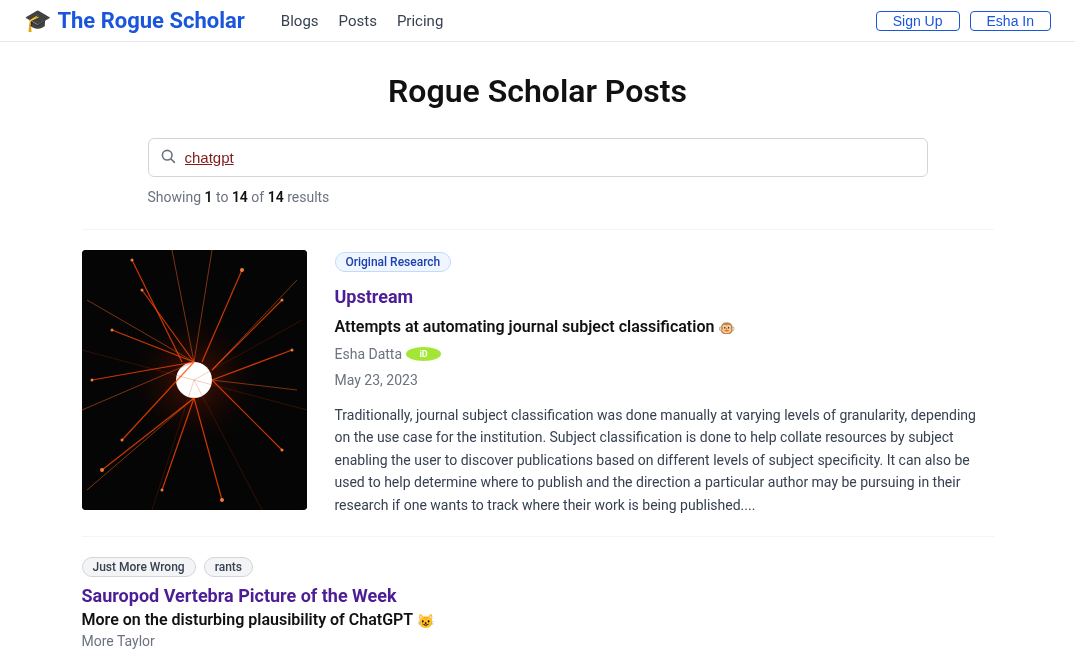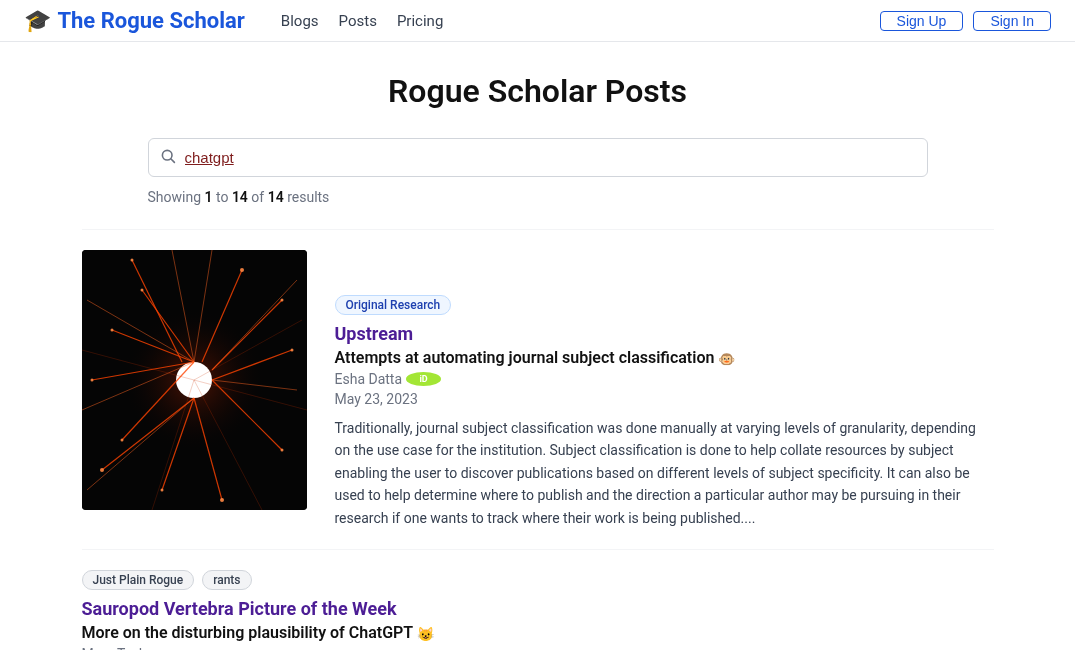--- a/index.html
+++ b/index.html
@@ -120,23 +120,22 @@
       width: 225px;
       height: 260px;
       overflow: hidden;
       border-radius: 4px;
       background: #111;
     }
     .post-info {
       flex: 1;
       display: flex;
       flex-direction: column;
-      gap: 4px;
+      gap: 10px;
       padding-top: 2px;
-      margin-top: 43px;
     }
     .tags {
       display: flex;
       gap: 8px;
       flex-wrap: wrap;
       margin-bottom: 4px;
     }
     .tag {
       background: #eff6ff;
       color: #1e40af;
@@ -220,21 +219,21 @@
     <span>The Rogue Scholar</span>
   </a>
   <nav class="nav-links">
     <a class="nav-link" href="#">Blogs</a>
     <a class="nav-link" href="#">Posts</a>
     <a class="nav-link" href="#">Pricing</a>
   </nav>
   <div class="header-spacer"></div>
   <div class="header-buttons">
     <button class="btn-outline">Sign Up</button>
-    <button class="btn-outline">Sign In</button>
+    <button class="btn-outline">Esha In</button>
   </div>
 </header>
 
 <main class="main">
   <h1 class="page-title">Rogue Scholar Posts</h1>
 
   <div class="search-container">
     <span class="search-icon-wrap">
       <svg width="16" height="16" viewBox="0 0 20 20" fill="none" xmlns="http://www.w3.org/2000/svg">
         <circle cx="9" cy="9" r="6" stroke="#6b7280" stroke-width="2"></circle>
@@ -324,21 +323,21 @@
           <span>Esha Datta</span>
           <span class="orcid-badge" title="ORCID">iD</span>
         </div>
         <div class="post-date">May 23, 2023</div>
         <p class="post-excerpt">Traditionally, journal subject classification was done manually at varying levels of granularity, depending on the use case for the institution. Subject classification is done to help collate resources by subject enabling the user to discover publications based on different levels of subject specificity. It can also be used to help determine where to publish and the direction a particular author may be pursuing in their research if one wants to track where their work is being published....</p>
       </div>
     </article>
 
     <article class="post-card-noimage">
       <div class="tags">
-        <span class="tag-gray">Just Plain Rogue</span>
+        <span class="tag-gray">Just More Wrong</span>
         <span class="tag-gray">rants</span>
       </div>
       <a class="post-blog-link" href="#">Sauropod Vertebra Picture of the Week</a>
       <div class="post-title">
         <span>More on the disturbing plausibility of ChatGPT</span>
         <span class="emoji-icon">😺</span>
       </div>
       <div class="post-author">More Taylor</div>
 
     </article>

